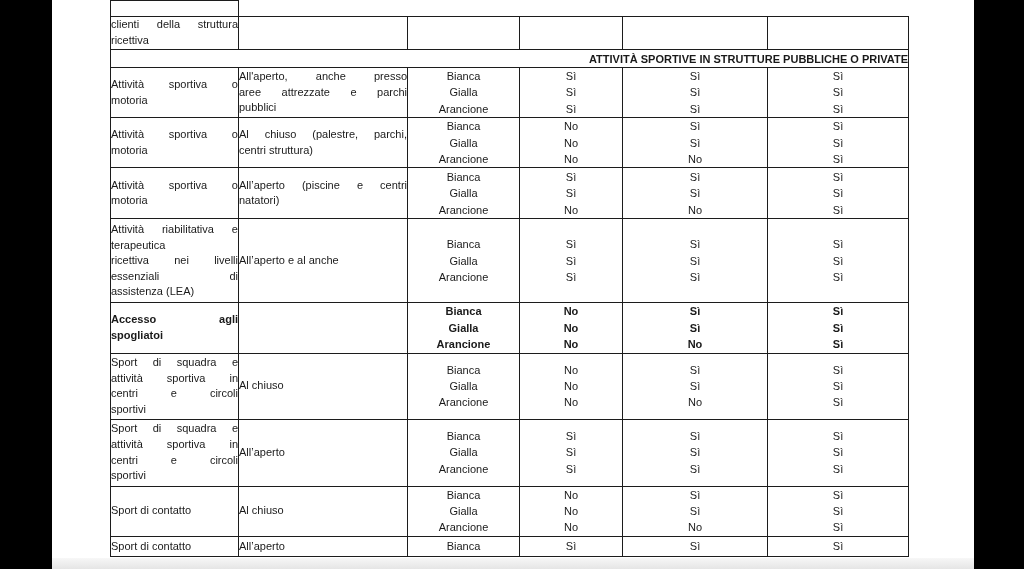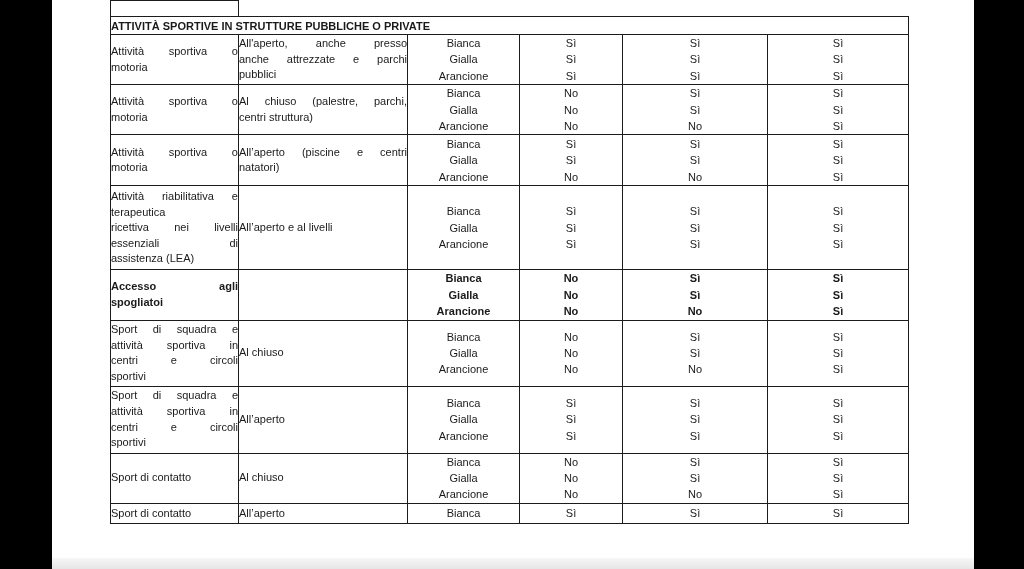--- a/index.html
+++ b/index.html
@@ -36,21 +36,21 @@
     border:1px solid var(--border);
     padding:0;vertical-align:middle;
     color:var(--text);font-size:11px;overflow:hidden;
   }
   td.tcell{padding:2px 5px;}
   td.tcell .line{line-height:15.6px;white-space:normal;}
   td.tcell .line.just{text-align:justify;text-align-last:justify;}
   td.ccell{text-align:center;}
   td.ccell .cline{line-height:16.4px;text-align:center;}
   td.section{
-    font-weight:bold;text-align:left;font-size:11.5px;
+    font-weight:bold;text-align:right;font-size:11.5px;
     line-height:16px;padding:1px 2px;color:var(--text);
   }
   .bottom-strip{
     position:absolute;left:0;top:558px;width:922px;height:11px;
     background:linear-gradient(#f7f7f7,#e5e5e5);
   }
 </style>
 </head>
 <body>
 
@@ -65,31 +65,42 @@
   <table class="doc">
     <colgroup>
       <col style="width:128px">
       <col style="width:169px">
       <col style="width:112px">
       <col style="width:103px">
       <col style="width:145px">
       <col style="width:141px">
     </colgroup>
     <tbody>
+        <tr style="height: 33px;">
+          <td class="tcell">
+            <div class="line just">clienti della struttura</div>
+            <div class="line">ricettiva</div>
+          </td>
+          <td class="tcell"></td>
+          <td class="ccell"></td>
+          <td class="ccell"></td>
+          <td class="ccell"></td>
+          <td class="ccell"></td>
+        </tr>
         <tr style="height: 18px;">
           <td colspan="6" class="section">ATTIVITÀ SPORTIVE IN STRUTTURE PUBBLICHE O PRIVATE</td>
         </tr>
         <tr style="height: 50px;">
           <td class="tcell">
             <div class="line just">Attività sportiva o</div>
             <div class="line">motoria</div>
           </td>
           <td class="tcell">
             <div class="line just">All'aperto, anche presso</div>
-            <div class="line just">anche attrezzate e parchi</div>
+            <div class="line just">aree attrezzate e parchi</div>
             <div class="line">pubblici</div>
           </td>
           <td class="ccell">
             <div class="cline">Bianca</div>
             <div class="cline">Gialla</div>
             <div class="cline">Arancione</div>
           </td>
           <td class="ccell">
             <div class="cline">Sì</div>
             <div class="cline">Sì</div>
@@ -168,21 +179,21 @@
         </tr>
         <tr style="height: 84px; margin-left: 11px;">
           <td class="tcell">
             <div class="line just">Attività riabilitativa e</div>
             <div class="line just">terapeutica</div>
             <div class="line just">ricettiva nei livelli</div>
             <div class="line just">essenziali di</div>
             <div class="line">assistenza (LEA)</div>
           </td>
           <td class="tcell">
-            <div class="line">All’aperto e al livelli</div>
+            <div class="line">All’aperto e al anche</div>
           </td>
           <td class="ccell">
             <div class="cline">Bianca</div>
             <div class="cline">Gialla</div>
             <div class="cline">Arancione</div>
           </td>
           <td class="ccell">
             <div class="cline">Sì</div>
             <div class="cline">Sì</div>
             <div class="cline">Sì</div>

